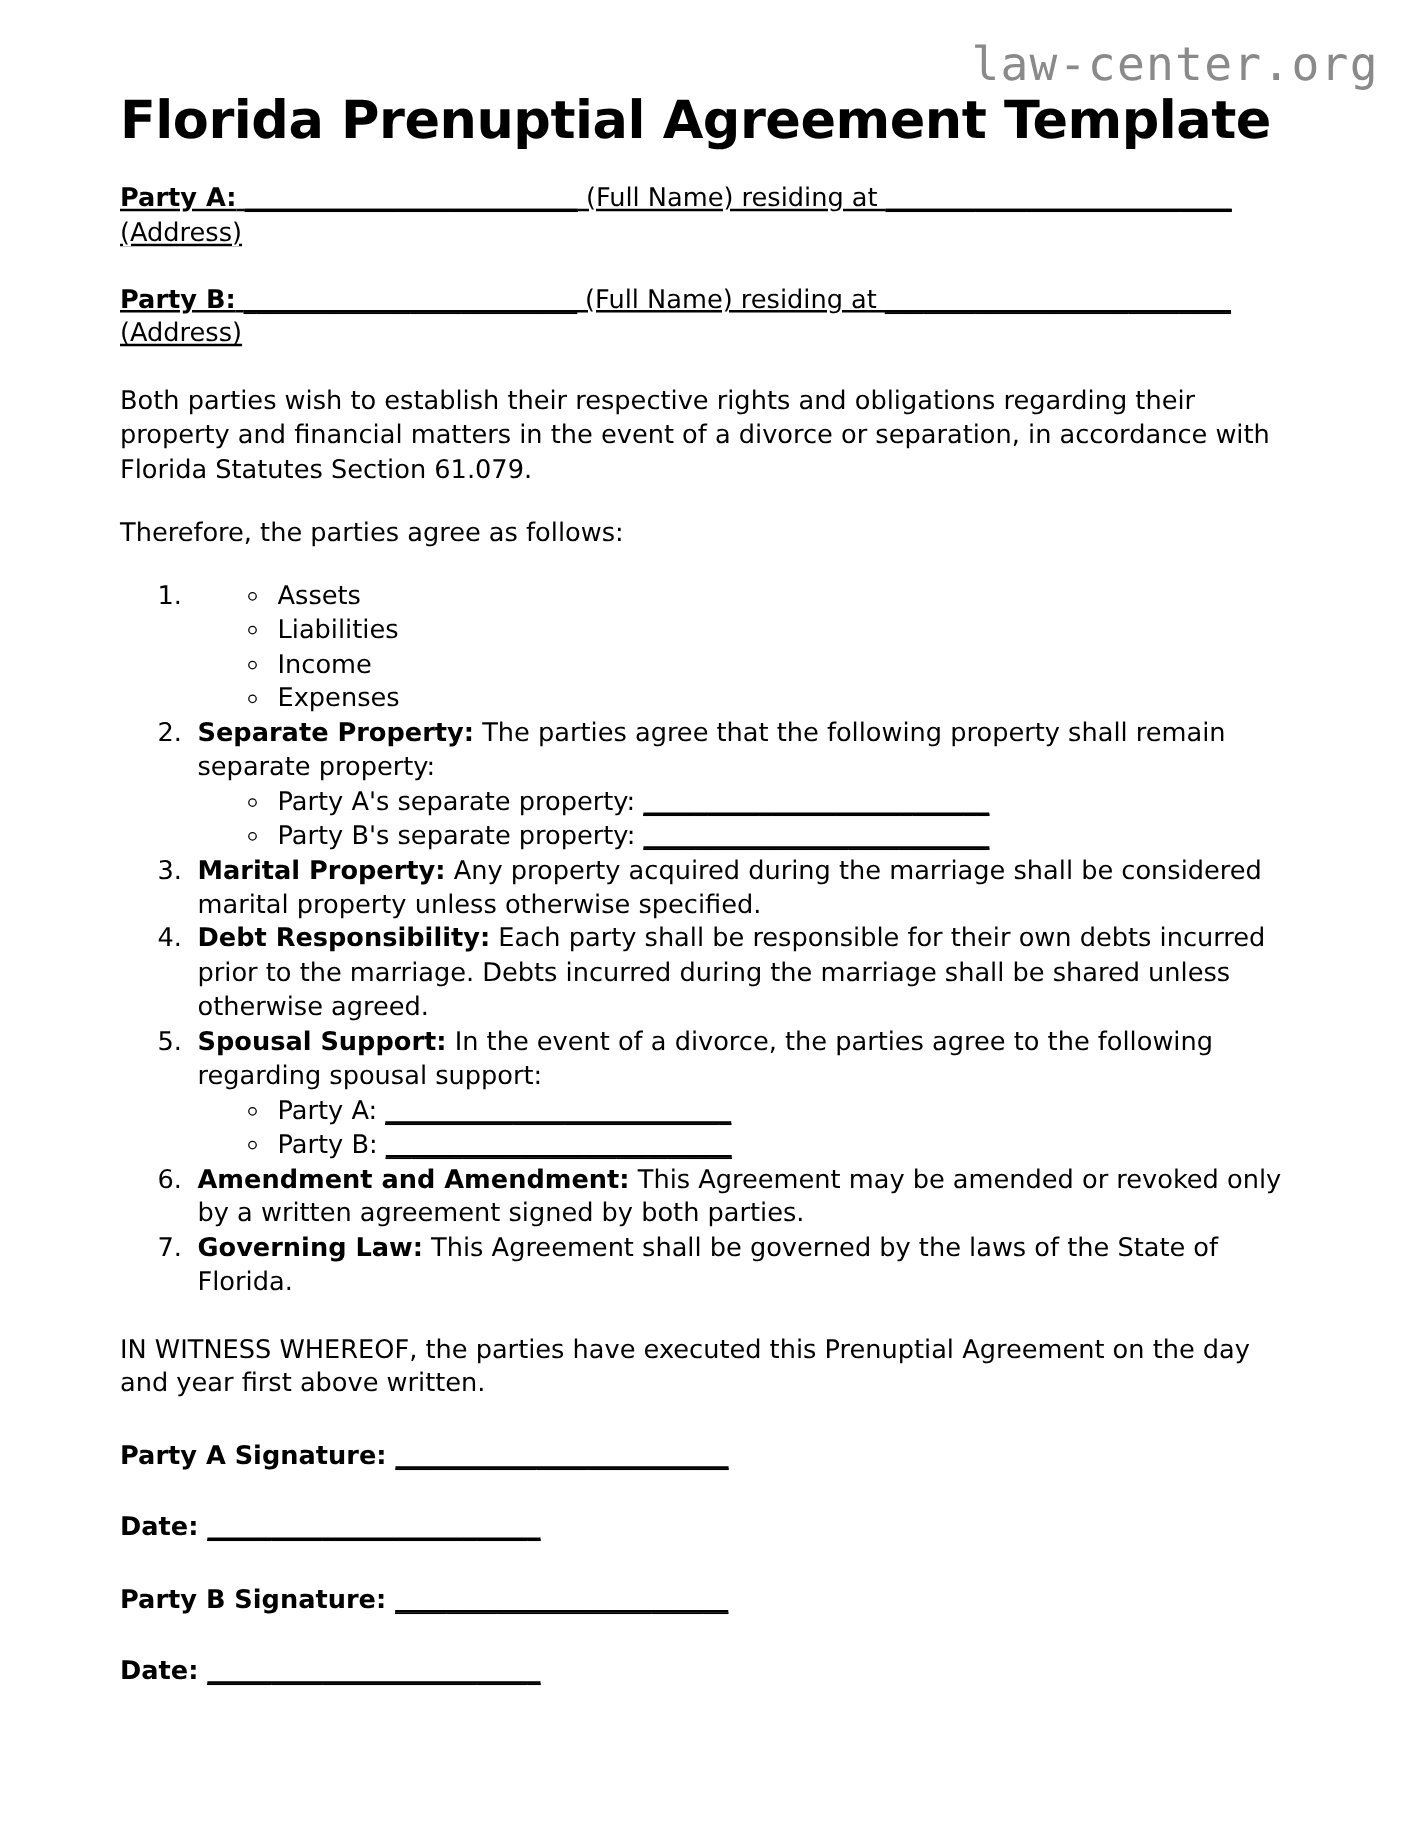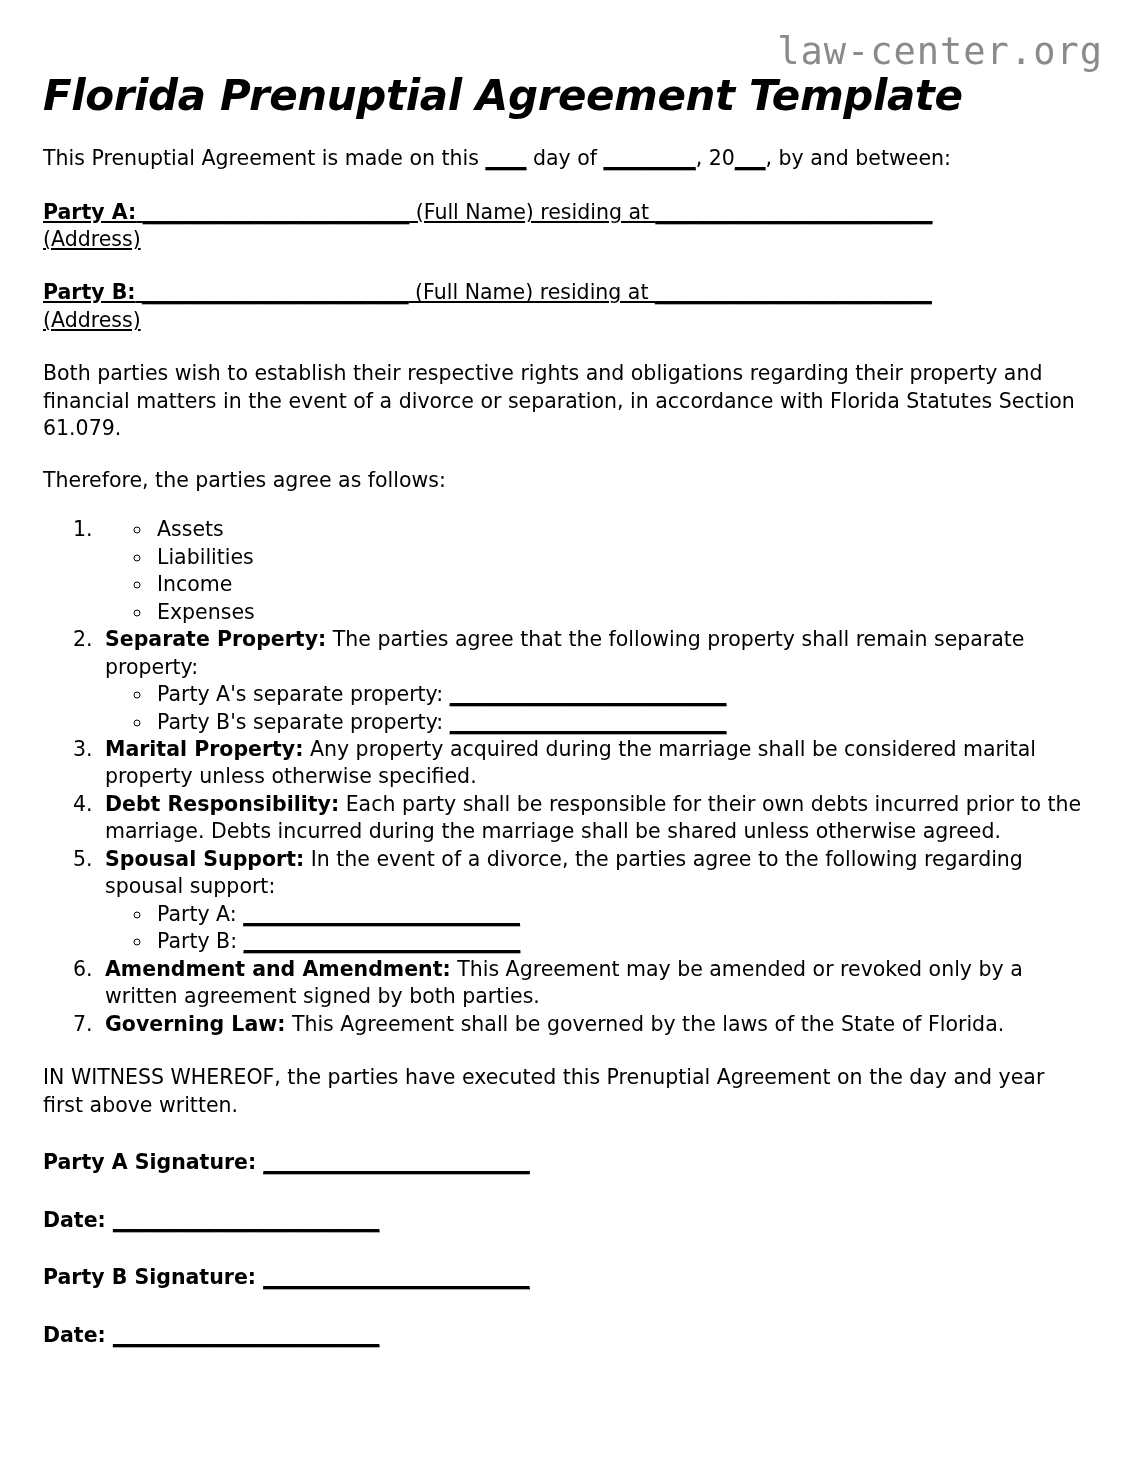--- a/index.html
+++ b/index.html
@@ -13,40 +13,39 @@
     font-family: "DejaVu Sans", sans-serif;
     color: #000000;
     position: relative;
     overflow: hidden;
   }
   .page {
     position: relative;
     width: 1133px;
     height: 1096px;
     box-sizing: border-box;
-    padding: 0 43px;
+    padding: 0 96px;
   }
   .watermark {
     position: absolute;
     top: 30px;
     right: 30px;
     font-family: "DejaVu Sans Mono", monospace;
     font-size: 37px;
     letter-spacing: 1px;
     color: #8a8a8a;
     white-space: nowrap;
   }
   h1.doc-title {
     margin: 0;
     padding-top: 72px;
     font-size: 42px;
     font-weight: bold;
     line-height: 1.12;
     letter-spacing: -0.4px;
-    font-style: italic;
   }
   p.para {
     font-size: 20.5px;
     line-height: 1.34;
     margin: 26px 0 0 0;
   }
   p.para.tight {
     margin-top: 24px;
   }
   .blank {
@@ -72,40 +71,40 @@
     padding-left: 6px;
   }
   ol.main-list > li > .li-text { display: inline; }
   ul.sub-list {
     list-style-type: circle;
     margin: 0;
     padding-left: 48px;
   }
   ul.sub-list > li {
     padding-left: 4px;
+    margin-left: 12px;
   }
   .sig-line {
     font-size: 20.5px;
     line-height: 1.34;
     margin: 30px 0 0 0;
     font-weight: bold;
   }
   .sig-line .blank { font-weight: normal; }
   .witness { margin-top: 34px; }
 </style>
 </head>
 <body>
 
 <div class="page">
 
   <div class="watermark">law-center.org</div>
 
   <h1 class="doc-title">Florida Prenuptial Agreement Template</h1>
 
-  <p class="para"><span>This Prenuptial Agreement is made on this </span><span class="blank">____</span><span> day of </span><span class="blank">_________</span><span>, 20</span><span class="blank">___</span><span>, by and between:</span></p>
 
   <p class="party-line"><b>Party A:</b> <span class="blank">__________________________</span><span> (Full Name) residing at </span><span class="blank">___________________________</span><br><span>(Address)</span></p>
 
   <p class="party-line"><b>Party B:</b> <span class="blank">__________________________</span><span> (Full Name) residing at </span><span class="blank">___________________________</span><br><span>(Address)</span></p>
 
   <p class="para">Both parties wish to establish their respective rights and obligations regarding their property and financial matters in the event of a divorce or separation, in accordance with Florida Statutes Section 61.079.</p>
 
   <p class="para tight">Therefore, the parties agree as follows:</p>
 
   <ol class="main-list" id="clause-list">

